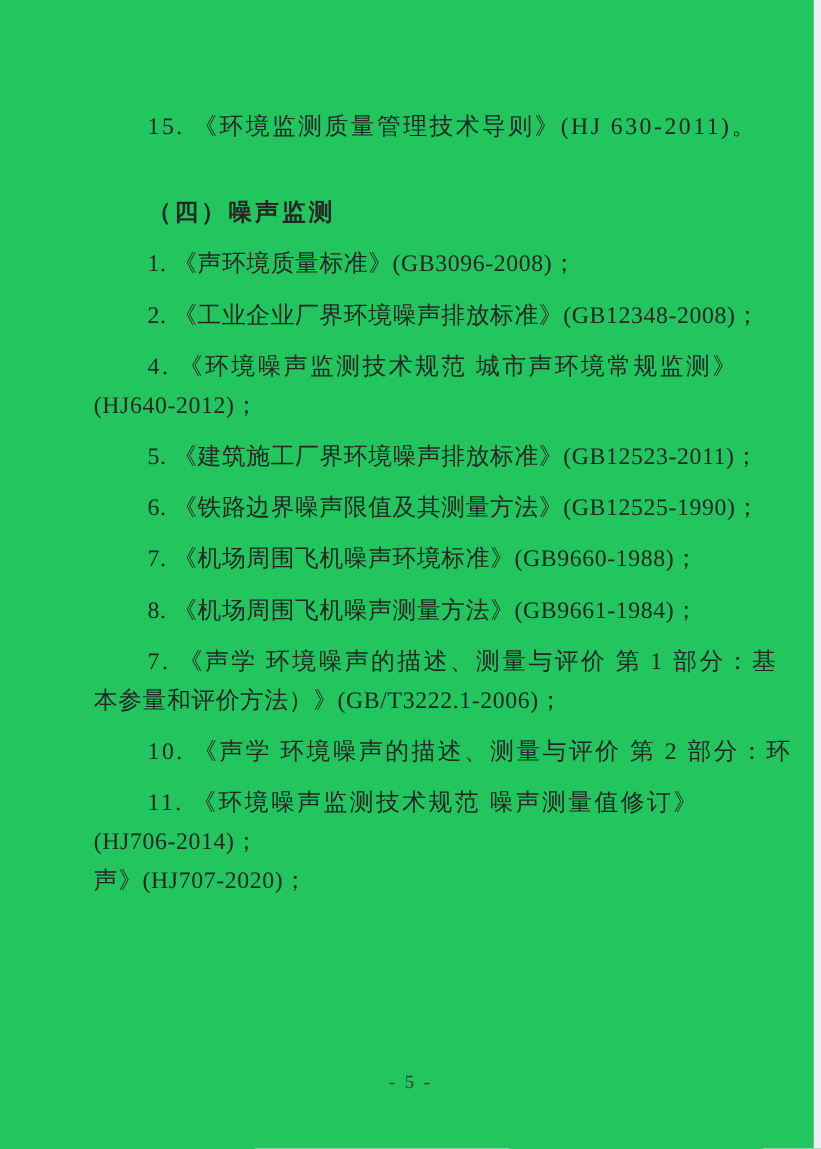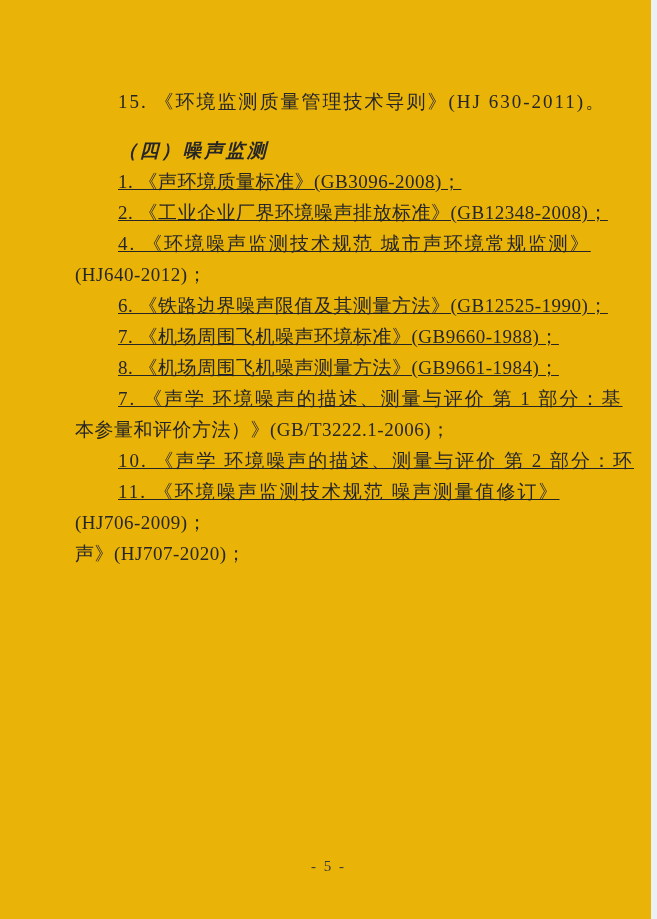--- a/index.html
+++ b/index.html
@@ -4,40 +4,40 @@
 <style>
   html, body {
     margin: 0;
     padding: 0;
     background: #ffffff;
   }
   .page {
     position: relative;
     width: 657px;
     height: 919px;
-    background: #eab308;
+    background: #22c55e;
     overflow: hidden;
     font-family: "Liberation Serif", "DejaVu Serif", serif;
     color: #262626;
   }
   .content {
     position: absolute;
     left: 75px;
     top: 86px;
     width: 524px;
     font-size: 19px;
   }
   .line {
     line-height: 31px;
     white-space: nowrap;
     letter-spacing: 0.5px;
   }
   .indent { padding-left: 43px; }
-  .gap { margin-top: 0; text-decoration: underline; }
-  .headgap { margin-top: 18px; font-style: italic; }
+  .gap { margin-top: 10px; }
+  .headgap { margin-top: 38px; }
   .sp { letter-spacing: 2px; }
   .heading { font-weight: bold; letter-spacing: 2.5px; }
   .pagenum {
     position: absolute;
     top: 858px;
     left: 0;
     width: 657px;
     text-align: center;
     font-size: 15px;
     letter-spacing: 2px;
@@ -56,25 +56,26 @@
 <body>
 
 <div class="page">
   <div class="content">
     <div class="line indent sp">15. 《环境监测质量管理技术导则》(HJ 630-2011)。</div>
     <div class="line indent heading headgap">（四）噪声监测</div>
     <div class="line indent gap">1. 《声环境质量标准》(GB3096-2008)；</div>
     <div class="line indent gap">2. 《工业企业厂界环境噪声排放标准》(GB12348-2008)；</div>
     <div class="line indent gap sp">4. 《环境噪声监测技术规范  城市声环境常规监测》</div>
     <div class="line">(HJ640-2012)；</div>
+    <div class="line indent gap">5. 《建筑施工厂界环境噪声排放标准》(GB12523-2011)；</div>
     <div class="line indent gap">6. 《铁路边界噪声限值及其测量方法》(GB12525-1990)；</div>
     <div class="line indent gap">7. 《机场周围飞机噪声环境标准》(GB9660-1988)；</div>
     <div class="line indent gap">8. 《机场周围飞机噪声测量方法》(GB9661-1984)；</div>
     <div class="line indent gap sp">7. 《声学  环境噪声的描述、测量与评价  第 1 部分：基</div>
     <div class="line">本参量和评价方法）》(GB/T3222.1-2006)；</div>
     <div class="line indent gap sp">10. 《声学  环境噪声的描述、测量与评价  第 2 部分：环</div>
     <div class="line indent gap sp">11. 《环境噪声监测技术规范  噪声测量值修订》</div>
-    <div class="line">(HJ706-2009)；</div>
+    <div class="line">(HJ706-2014)；</div>
     <div class="line">声》(HJ707-2020)；</div>
   </div>
   <div class="pagenum">- 5 -</div>
   <div class="edge-right"></div>
 </div>
 
 </body></html>

